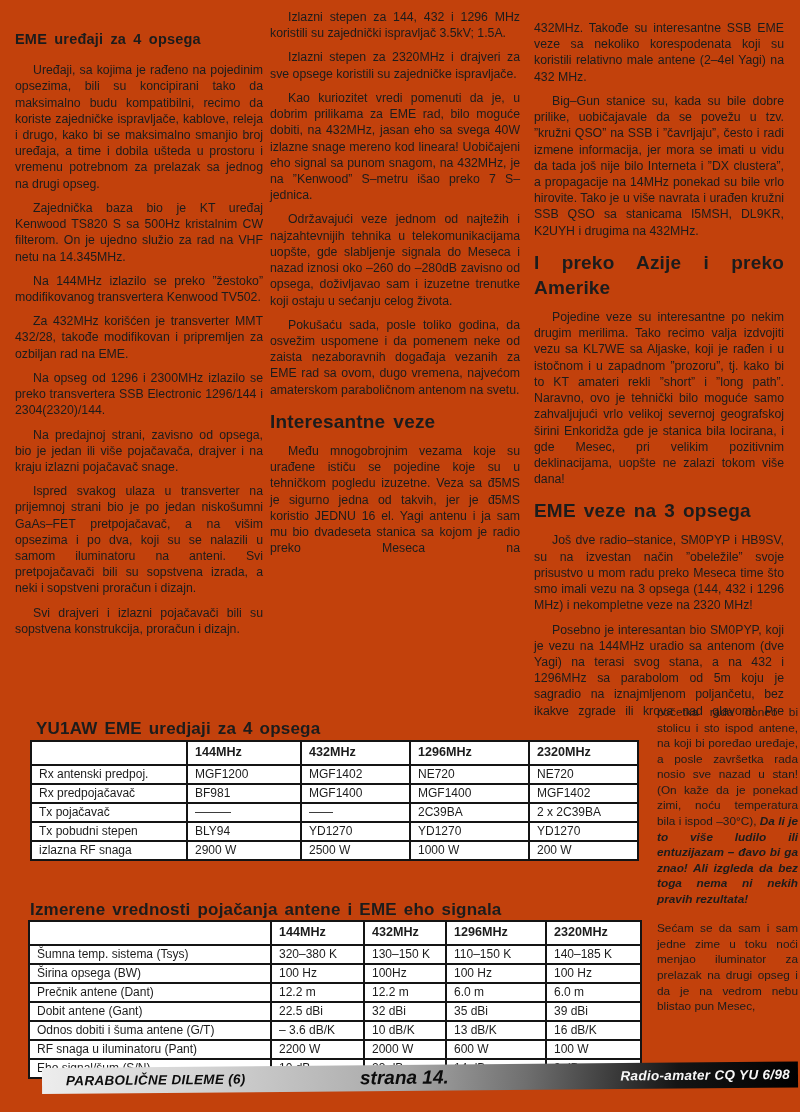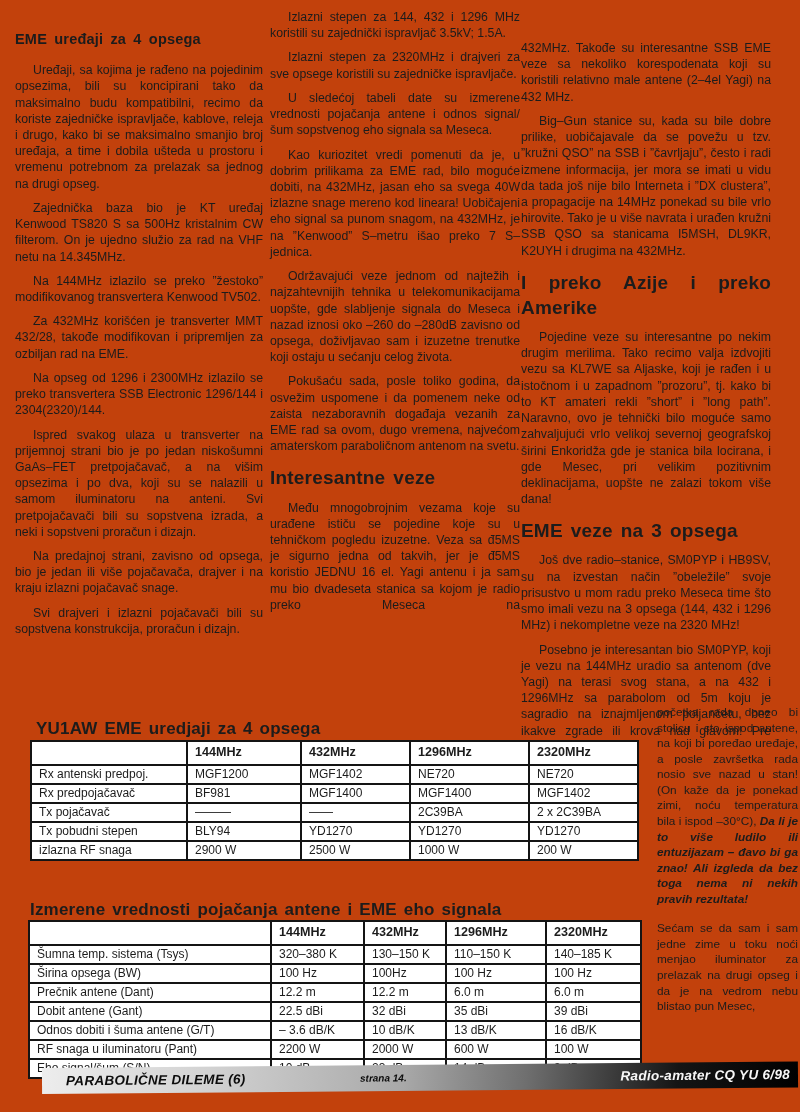--- a/index.html
+++ b/index.html
@@ -27,52 +27,51 @@
   table.grid td{height:15px;}
   td.c{text-align:center;}
   .footer{
     position:absolute;left:42px;top:1068px;width:756px;height:26px;
     background:linear-gradient(96deg,#ededed 0%,#d2d2d2 22%,#a8a8a8 48%,#6f6f6f 64%,#151515 84%,#000 100%);
     transform:rotate(-0.5deg);transform-origin:left center;
     font-style:italic;font-weight:bold;
   }
   .footer span{position:absolute;top:50%;transform:translateY(-50%);white-space:nowrap;}
   .f-left{left:24px;color:#0c0c0c;font-size:13.5px;letter-spacing:.3px;}
-  .f-center{left:318px;color:#0c0c0c;font-size:10px;}
+  .f-center{left:318px;color:#0c0c0c;font-size:19px;}
   .f-right{right:8px;color:#f7f7f7;font-size:13.5px;letter-spacing:.3px;}
 </style>
 </head>
 <body>
 
 <div class="page">
 
   <div class="col" style="left:15px;top:30px;width:248px;">
     <div class="h-top">EME uređaji za 4 opsega</div>
     <p>Uređaji, sa kojima je rađeno na pojedinim opsezima, bili su koncipirani tako da maksimalno budu kompatibilni, recimo da koriste zajedničke ispravljače, kablove, releja i drugo, kako bi se maksimalno smanjio broj uređaja, a time i dobila ušteda u prostoru i vremenu potrebnom za prelazak sa jednog na drugi opseg.</p>
     <p>Zajednička baza bio je KT uređaj Kenwood TS820 S sa 500Hz kristalnim CW filterom. On je ujedno služio za rad na VHF netu na 14.345MHz.</p>
     <p>Na 144MHz izlazilo se preko ”žestoko” modifikovanog transvertera Kenwood TV502.</p>
     <p>Za 432MHz korišćen je transverter MMT 432/28, takođe modifikovan i pripremljen za ozbiljan rad na EME.</p>
     <p>Na opseg od 1296 i 2300MHz izlazilo se preko transvertera SSB Electronic 1296/144 i 2304(2320)/144.</p>
+    <p>Na predajnoj strani, zavisno od opsega, bio je jedan ili više pojačavača, drajver i na kraju izlazni pojačavač snage.</p>
     <p>Ispred svakog ulaza u transverter na prijemnoj strani bio je po jedan niskošumni GaAs–FET pretpojačavač, a na višim opsezima i po dva, koji su se nalazili u samom iluminatoru na anteni. Svi pretpojačavači bili su sopstvena izrada, a neki i sopstveni proračun i dizajn.</p>
-    <p>Na predajnoj strani, zavisno od opsega, bio je jedan ili više pojačavača, drajver i na kraju izlazni pojačavač snage.</p>
     <p>Svi drajveri i izlazni pojačavači bili su sopstvena konstrukcija, proračun i dizajn.</p>
   </div>
 
   <div class="col" style="left:270px;top:9px;width:250px;">
     <p>Izlazni stepen za 144, 432 i 1296 MHz koristili su zajednički ispravljač 3.5kV; 1.5A.</p>
     <p>Izlazni stepen za 2320MHz i drajveri za sve opsege koristili su zajedničke ispravljače.</p>
-    <p>U sledećoj tabeli date su izmerene vrednosti pojačanja antene i odnos signal/šum sopstvenog eho signala sa Meseca.</p>
     <p>Kao kuriozitet vredi pomenuti da je, u dobrim prilikama za EME rad, bilo moguće dobiti, na 432MHz, jasan eho sa svega 40W izlazne snage mereno kod lineara! Uobičajeni eho signal sa punom snagom, na 432MHz, je na ”Kenwood” S–metru išao preko 7 S–jednica.</p>
     <p>Održavajući veze jednom od najtežih i najzahtevnijih tehnika u telekomunikacijama uopšte, gde slabljenje signala do Meseca i nazad iznosi oko –260 do –280dB zavisno od opsega, doživljavao sam i izuzetne trenutke koji ostaju u sećanju celog života.</p>
     <p>Pokušaću sada, posle toliko godina, da osvežim uspomene i da pomenem neke od zaista nezaboravnih događaja vezanih za EME rad sa ovom, dugo vremena, najvećom amaterskom paraboličnom antenom na svetu.</p>
     <div class="h-sec">Interesantne veze</div>
     <p class="jlast">Među mnogobrojnim vezama koje su urađene ističu se pojedine koje su u tehničkom pogledu izuzetne. Veza sa đ5MS je sigurno jedna od takvih, jer je đ5MS koristio JEDNU 16 el. Yagi antenu i ja sam mu bio dvadeseta stanica sa kojom je radio preko Meseca na</p>
   </div>
 
-  <div class="col" style="left:521px;top:20px;width:250px;margin-top:20px;">
+  <div class="col" style="left:534px;top:20px;width:250px;">
     <p class="noind">432MHz. Takođe su interesantne SSB EME veze sa nekoliko korespodenata koji su koristili relativno male antene (2–4el Yagi) na 432 MHz.</p>
     <p>Big–Gun stanice su, kada su bile dobre prilike, uobičajavale da se povežu u tzv. ”kružni QSO” na SSB i ”čavrljaju”, često i radi izmene informacija, jer mora se imati u vidu da tada još nije bilo Interneta i ”DX clustera”, a propagacije na 14MHz ponekad su bile vrlo hirovite. Tako je u više navrata i urađen kružni SSB QSO sa stanicama I5MSH, DL9KR, K2UYH i drugima na 432MHz.</p>
     <div class="h-sec">I preko Azije i preko Amerike</div>
     <p>Pojedine veze su interesantne po nekim drugim merilima. Tako recimo valja izdvojiti vezu sa KL7WE sa Aljaske, koji je rađen i u istočnom i u zapadnom ”prozoru”, tj. kako bi to KT amateri rekli ”short” i ”long path”. Naravno, ovo je tehnički bilo moguće samo zahvaljujući vrlo velikoj severnoj geografskoj širini Enkoridža gde je stanica bila locirana, i gde Mesec, pri velikim pozitivnim deklinacijama, uopšte ne zalazi tokom više dana!</p>
     <div class="h-sec">EME veze na 3 opsega</div>
     <p>Još dve radio–stanice, SM0PYP i HB9SV, su na izvestan način ”obeležile” svoje prisustvo  u mom radu preko Meseca time što smo imali vezu na 3 opsega (144, 432 i 1296 MHz) i nekompletne veze na 2320 MHz!</p>
     <p class="jlast">Posebno je interesantan bio SM0PYP, koji je vezu na 144MHz uradio sa antenom (dve Yagi) na terasi svog stana, a na 432 i 1296MHz sa parabolom od 5m koju je sagradio na iznajmljenom poljančetu, bez ikakve zgrade ili krova nad glavom! Pre</p>
   </div>
 
   <div class="narrow" style="left:645px;top:705px;width:141px;margin-left:12px;">

